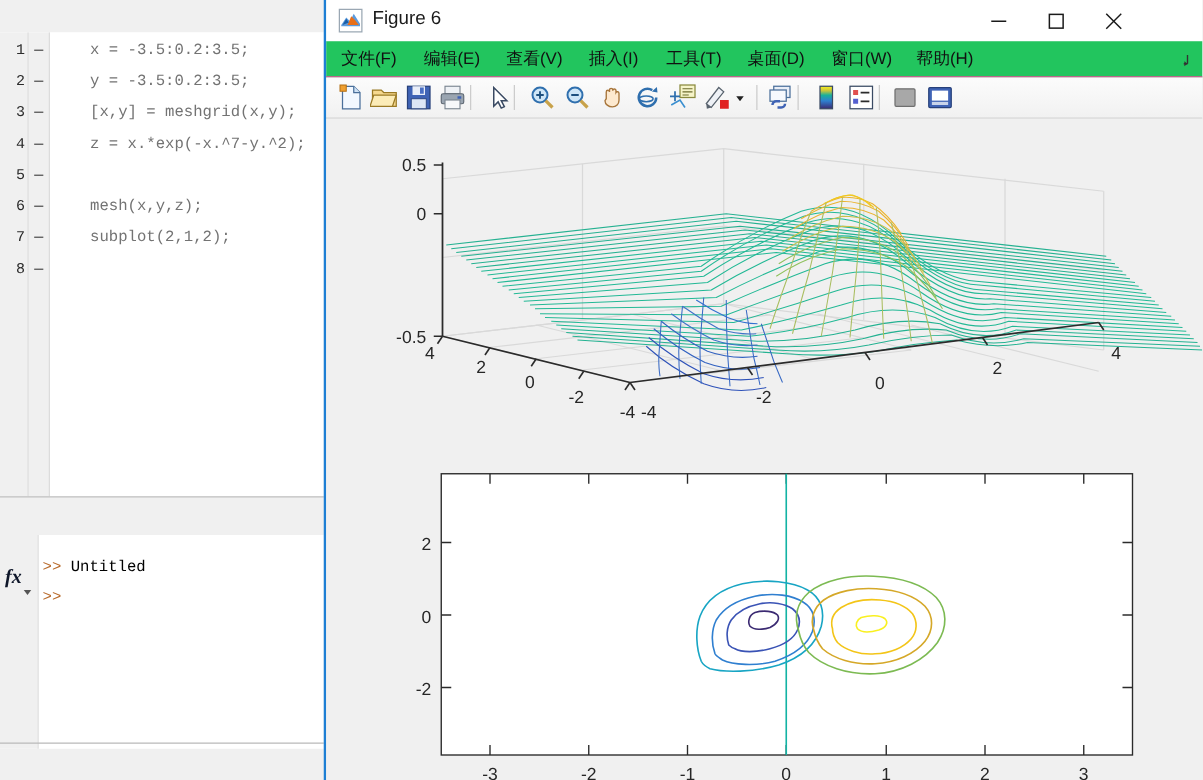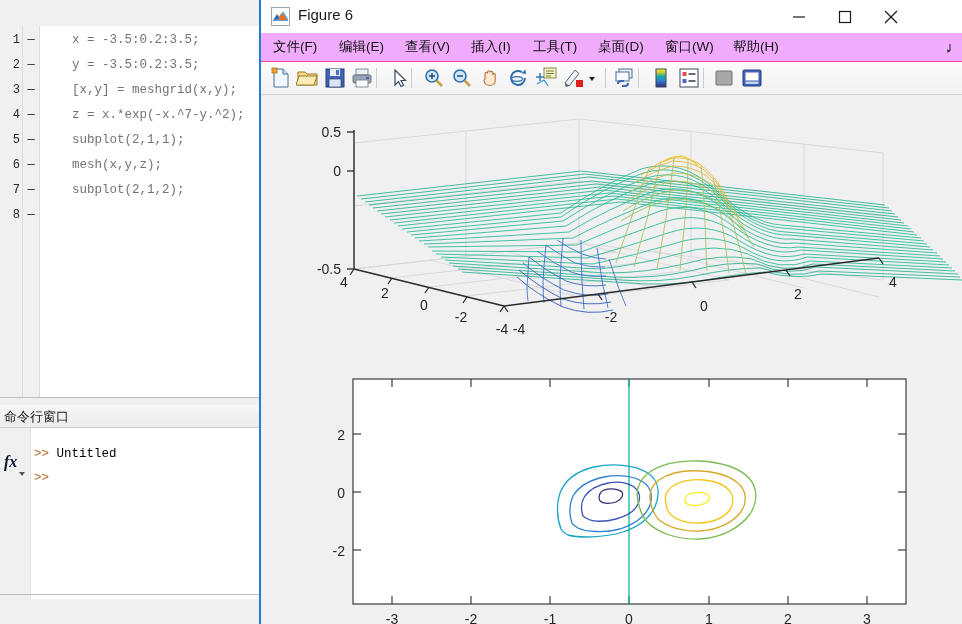--- a/index.html
+++ b/index.html
@@ -78,21 +78,21 @@
   .fig-icon{position:absolute;left:10px;top:7px;width:19px;height:19px;
       background:#ffffff;border:1px solid #9aa7b3;box-sizing:border-box;overflow:hidden;}
   .fig-title{position:absolute;left:37px;top:6px;font-size:15px;color:#1a1a1a;
       font-family:"Liberation Sans","DejaVu Sans",sans-serif;}
   .win-btn{position:absolute;top:0;width:46px;height:33px;cursor:pointer;}
   .win-min{right:140px;}
   .win-max{right:94px;}
   .win-close{right:48px;}
   .win-btn svg{position:absolute;left:50%;top:50%;transform:translate(-50%,-50%);}
 
-  .fig-menubar{position:absolute;left:0;top:33px;width:701px;height:28px;background:#f0abfc;
+  .fig-menubar{position:absolute;left:0;top:33px;width:701px;height:28px;background:#22c55e;
       border-bottom:1px solid #ec4899;}
   .menu-item{position:absolute;top:5px;font-size:13.5px;color:#111;cursor:pointer;
       font-family:"Liberation Sans","DejaVu Sans",sans-serif;white-space:nowrap;}
   .menu-undock{position:absolute;right:10px;top:9px;font-size:12px;color:#333;}
 
   .fig-toolbar{position:absolute;left:0;top:62px;width:701px;height:32px;
       background:linear-gradient(to bottom,#fcfcfc,#f1f1f1);
       border-bottom:1px solid #d4d4d4;}
   .tb{position:absolute;top:4px;width:24px;height:24px;cursor:pointer;}
   .tb svg{display:block;}
@@ -132,32 +132,28 @@
         <div class="bp" style="top:102px">—</div>
         <div class="bp" style="top:127px">—</div>
         <div class="bp" style="top:152px">—</div>
         <div class="bp" style="top:177px">—</div>
 
         <div class="code-area">
           <div class="code-line" style="top:2px;left:32px">x = -3.5:0.2:3.5;</div>
           <div class="code-line" style="top:27px;left:32px">y = -3.5:0.2:3.5;</div>
           <div class="code-line" style="top:52px;left:32px">[x,y] = meshgrid(x,y);</div>
           <div class="code-line" style="top:77px;left:32px">z = x.*exp(-x.^7-y.^2);</div>
-          <div class="code-line" style="top:102px;left:32px">subplot(2,1,1);</div>
           <div class="code-line" style="top:127px;left:32px">mesh(x,y,z);</div>
           <div class="code-line" style="top:152px;left:32px">subplot(2,1,2);</div>
         </div>
       </div>
       <div class="editor-bottom-border"></div>
     </div>
 
     <div class="cmd-panel">
-      <div class="cmd-title">
-        <span>命令行窗口</span>
-      </div>
       <div class="cmd-body">
         <div class="cmd-gutter"></div>
         <div class="fx">fx</div>
         <div class="fx-caret"></div>
         <div class="cmd-line" style="top:14px"><span class="prompt">&gt;&gt; </span><span class="cmd-txt">Untitled</span></div>
         <div class="cmd-line" style="top:38px"><span class="prompt">&gt;&gt;</span><span class="cmd-txt"></span></div>
       </div>
     </div>
     <div class="cmd-bottom-border"></div>
   </div>

